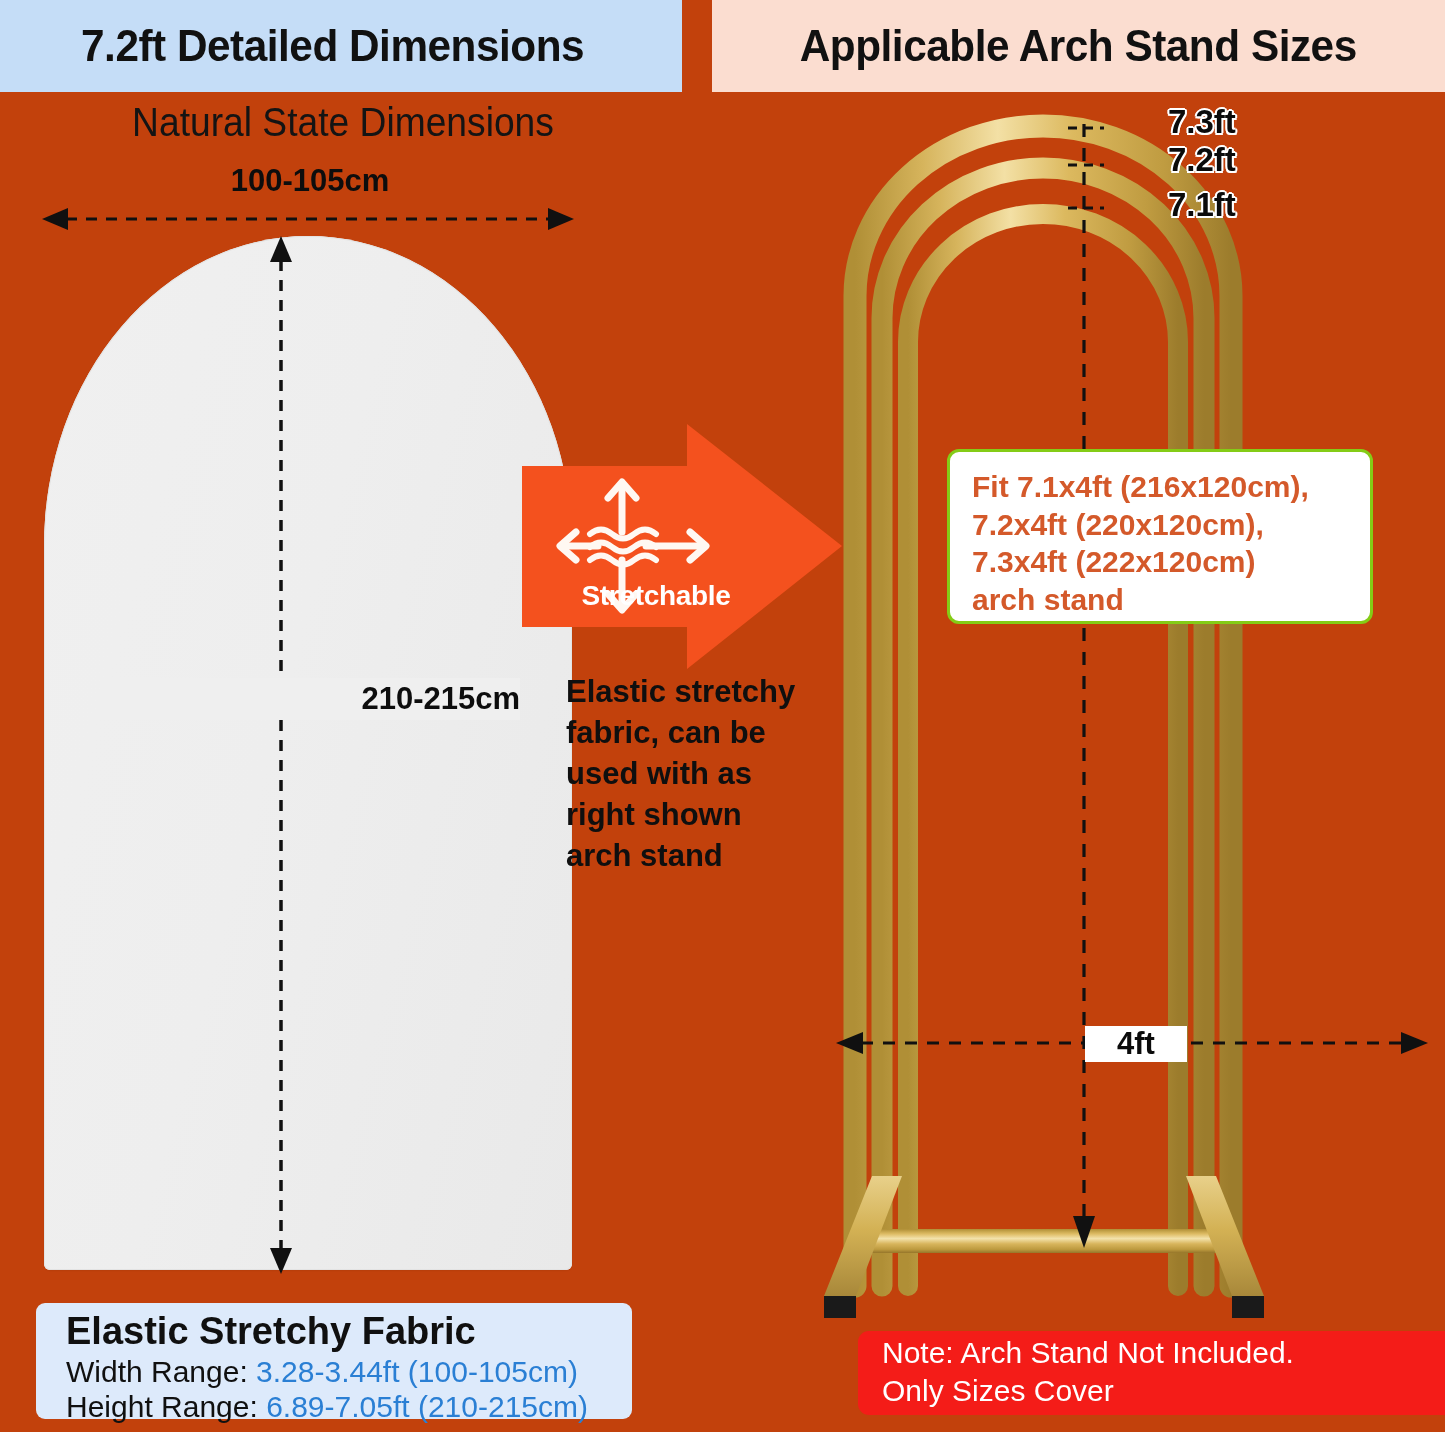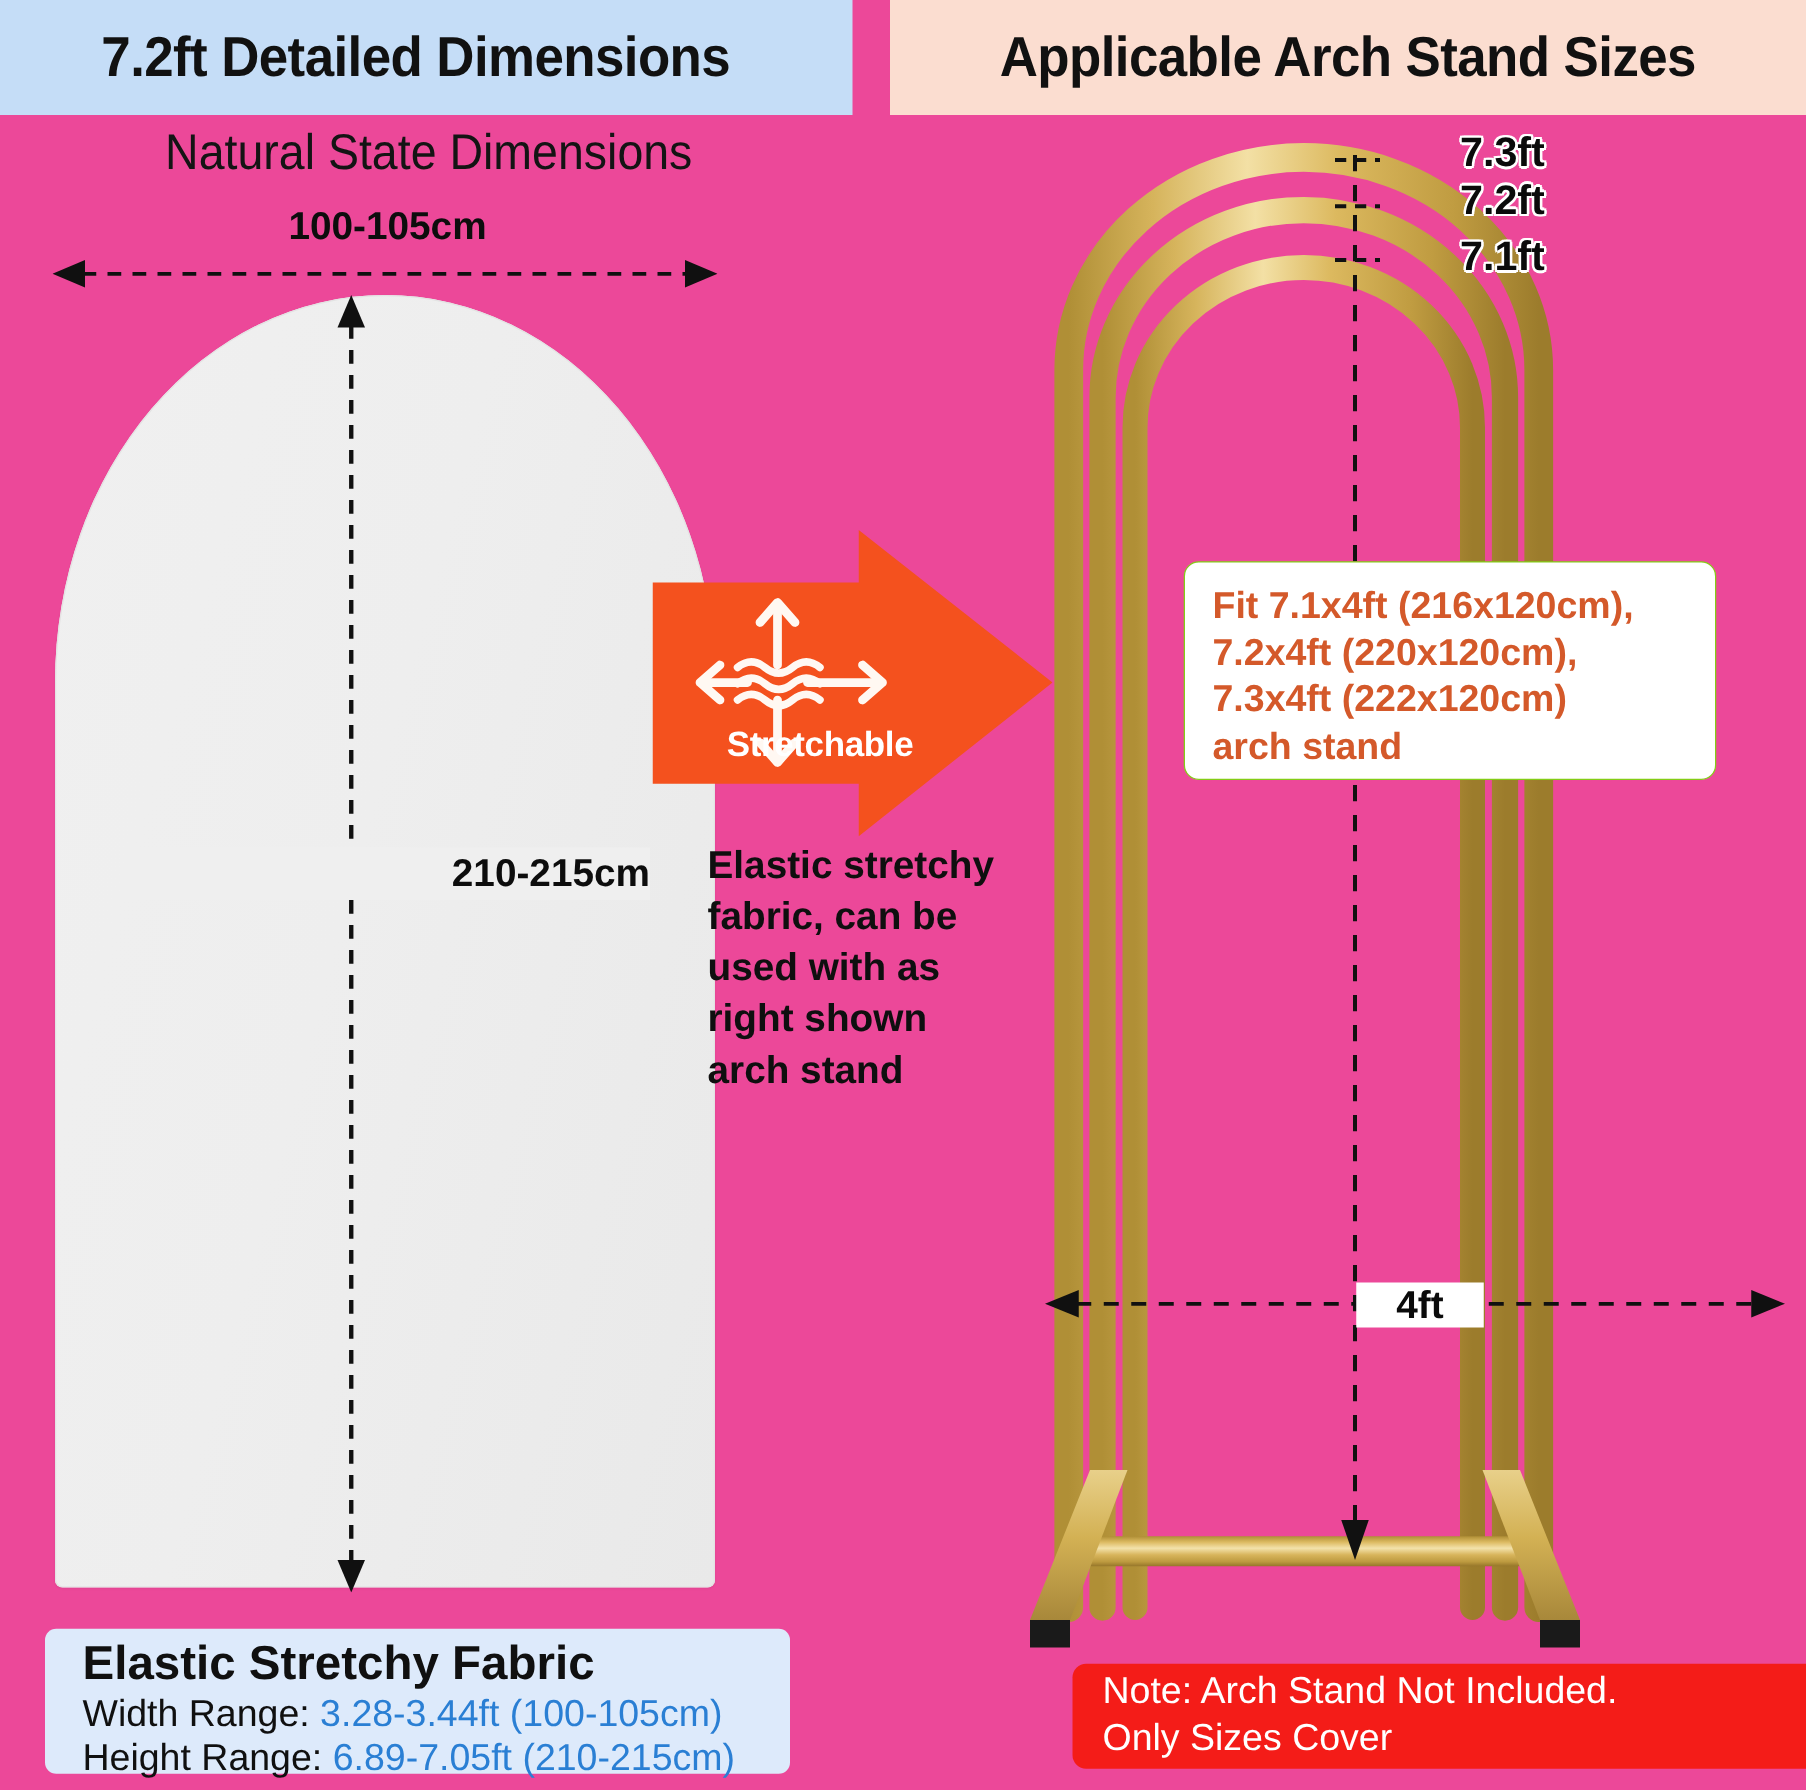--- a/index.html
+++ b/index.html
@@ -8,21 +8,21 @@
     background: #ffffff;
   }
   body {
     font-family: "Liberation Sans", sans-serif;
   }
   #page {
     position: relative;
     width: 1445px;
     height: 1432px;
     overflow: hidden;
-    background: #ec4899;
+    background: #c2410c;
   }
 
   
   .hdr {
     position: absolute;
     top: 0;
     height: 92px;
     display: flex;
     align-items: center;
     box-sizing: border-box;
@@ -201,21 +201,21 @@
   #lbl-72 { left: 1168px; top: 141px; }
   #lbl-71 { left: 1168px; top: 186px; }
 
   
   #fit-box {
     position: absolute;
     left: 947px;
     top: 449px;
     width: 426px;
     height: 175px;
-    border: 1px solid #84cc16;
+    border: 3px solid #84cc16;
     border-radius: 12px;
     background: #ffffff;
     box-sizing: border-box;
     padding: 16px 0 0 22px;
   }
   #fit-box .fit-line {
     font-size: 30px;
     font-weight: bold;
     color: #d4592a;
     line-height: 1.25;

